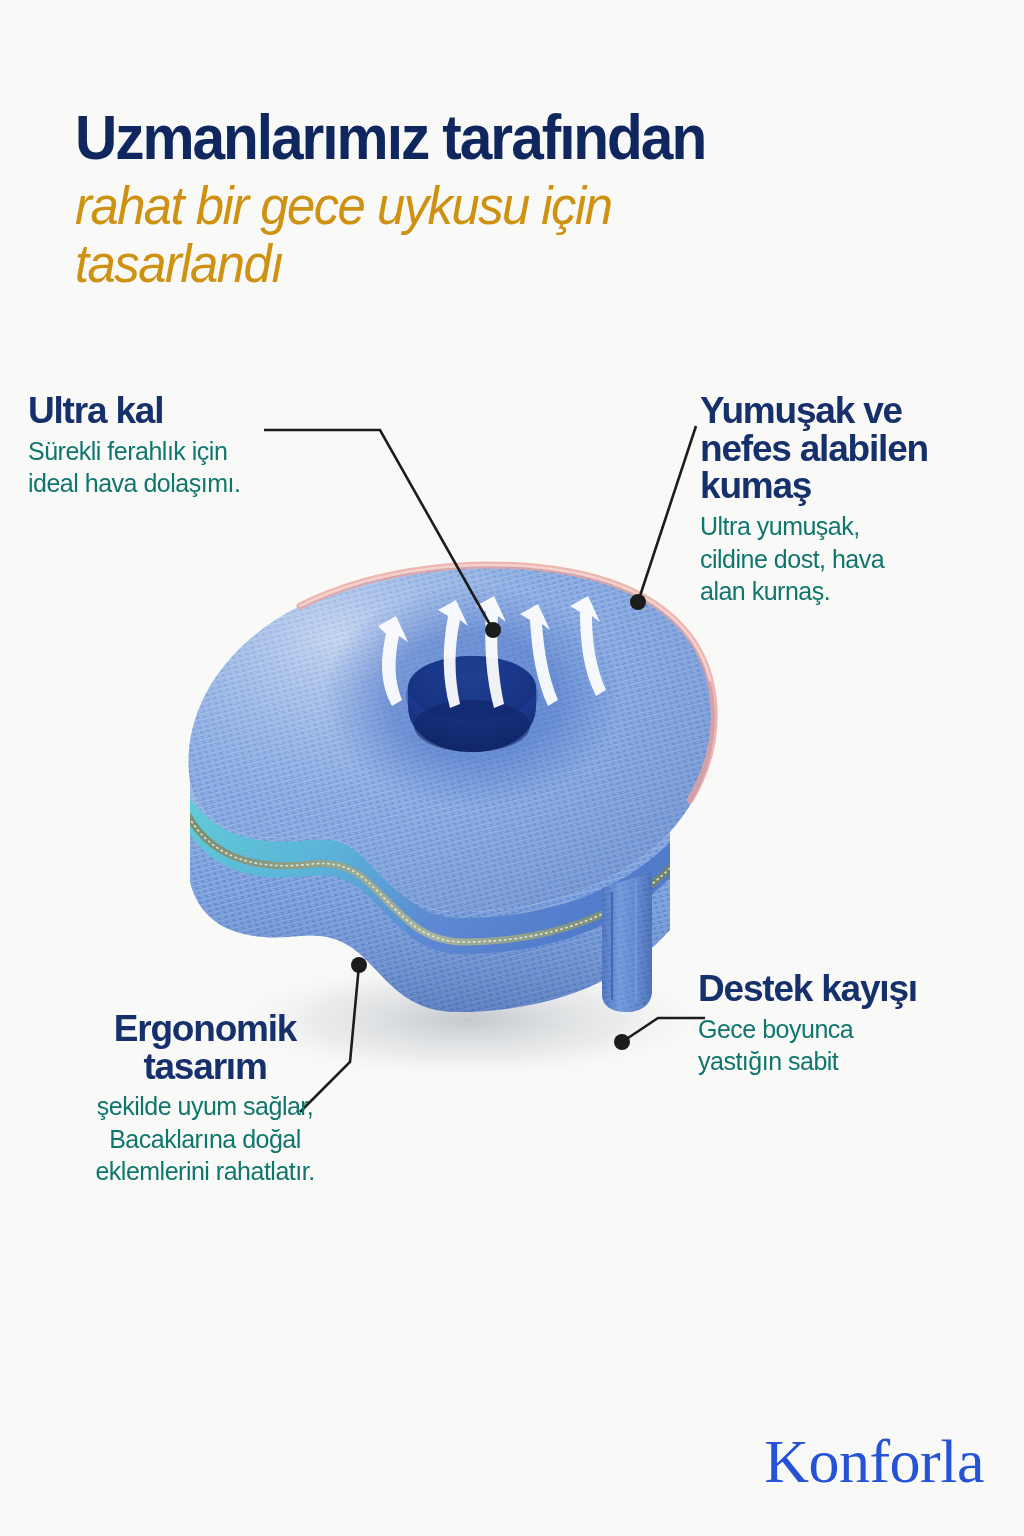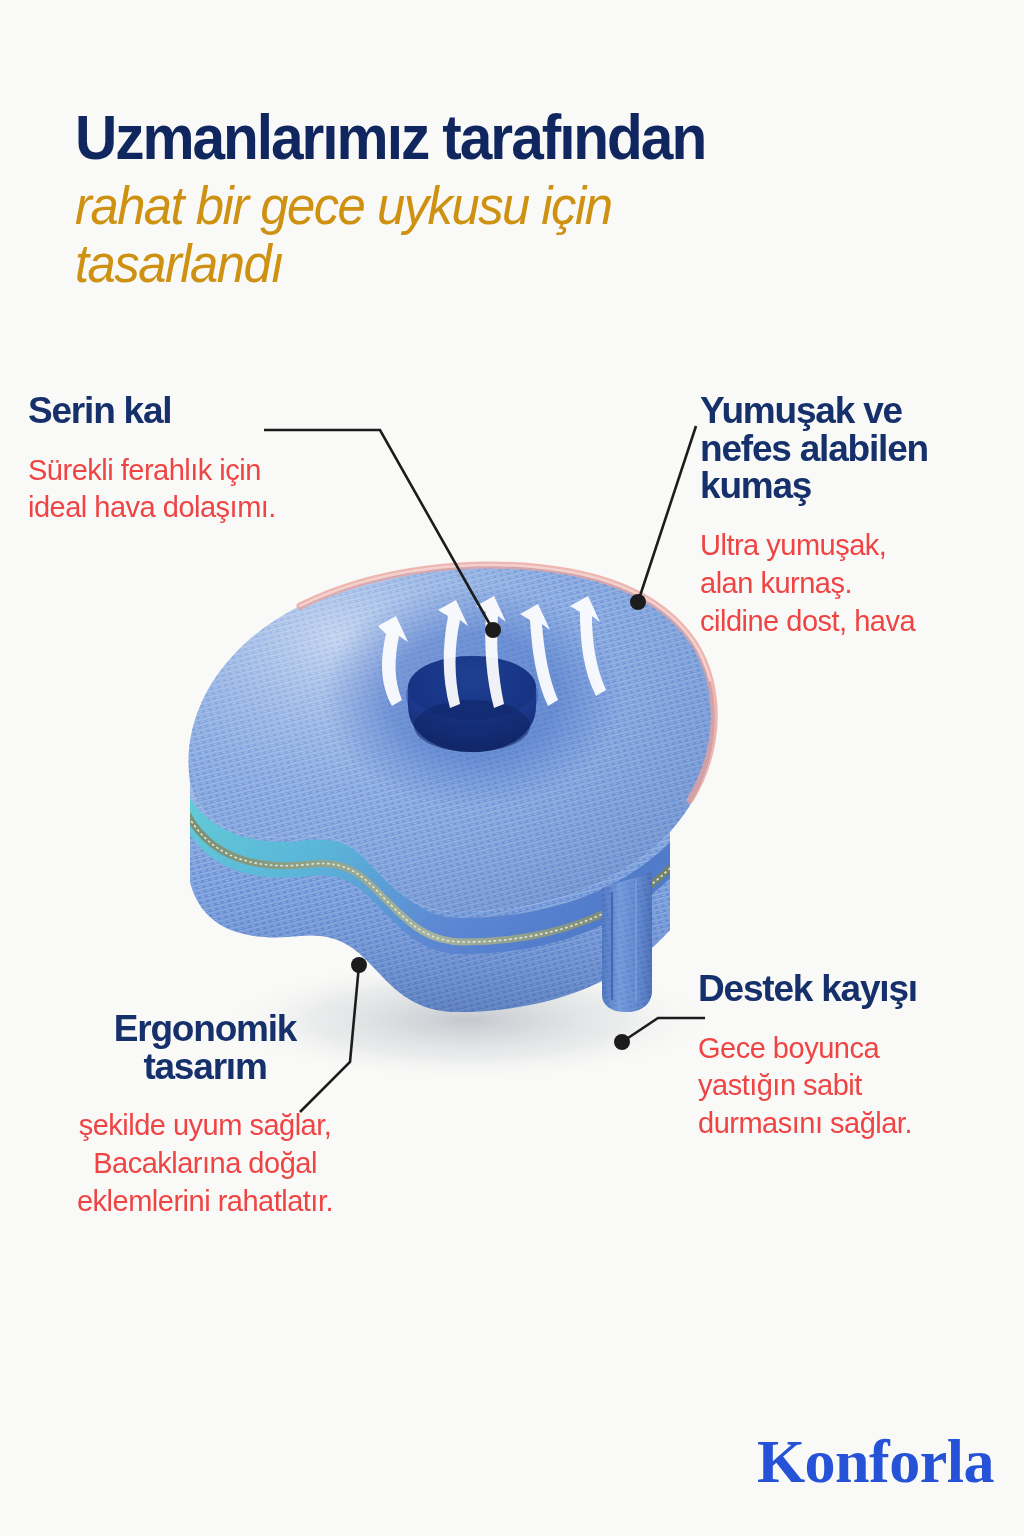--- a/index.html
+++ b/index.html
@@ -40,46 +40,46 @@
   
   .callout { position:absolute; }
   .callout .c-title {
     color:#15306b;
     font-weight:800;
     font-size:37px;
     line-height:1.02;
     letter-spacing:-1.2px;
   }
   .callout .c-body {
-    color:#ef4444;
+    color:#0f766e;
     font-weight:400;
-    font-size:29px;
+    font-size:25px;
     line-height:1.30;
     letter-spacing:-0.5px;
-    margin-top:22px;
+    margin-top:5px;
   }
   .callout .c-body span { display:block; }
 
   #callout-cool   { left:28px;  top:392px; width:330px; }
   #callout-fabric { left:700px; top:392px; width:322px; }
   #callout-ergo   { left:30px;  top:1010px; width:350px;text-align:center; }
   #callout-strap  { left:698px; top:970px;  width:326px; }
 
   
   .leaders { position:absolute; inset:0; pointer-events:none; }
 
   
   .product { position:absolute; left:150px; top:520px; width:620px; height:620px; }
 
   
   .logo {
     position:absolute;
-    right:30px; top:1430px;
+    right:40px; top:1430px;
     font-family:"Liberation Serif", serif;
-    font-weight:700;
+    font-weight:400;
     font-size:62px;
     color:#2552d6;
     letter-spacing:-0.5px;
     line-height:1;
   }
 </style>
 </head>
 <body>
 
 <div class="stage">
@@ -257,56 +257,55 @@
       <circle cx="359" cy="965" r="8" fill="#1c1c1c"></circle>
     </g>
 
     <g>
       <polyline points="705,1018 658,1018 622,1042" fill="none" stroke="#1c1c1c" stroke-width="2.6"></polyline>
       <circle cx="622" cy="1042" r="8" fill="#1c1c1c"></circle>
     </g>
   </svg>
 
   <div class="callout" id="callout-cool">
-    <div class="c-title">Serin kal</div>
+    <div class="c-title">Ultra kal</div>
     <div class="c-body">
       <span>Sürekli ferahlık için</span>
       <span>ideal hava dolaşımı.</span>
     </div>
   </div>
 
   <div class="callout" id="callout-fabric">
     <div class="c-title">
       <span style="display:block">Yumuşak ve</span>
       <span style="display:block">nefes alabilen</span>
       <span style="display:block">kumaş</span>
     </div>
     <div class="c-body">
       <span>Ultra yumuşak,</span>
+      <span>cildine dost, hava</span>
       <span>alan kurnaş.</span>
-      <span>cildine dost, hava</span>
     </div>
   </div>
 
   <div class="callout" id="callout-ergo">
     <div class="c-title">
       <span style="display:block">Ergonomik</span>
       <span style="display:block">tasarım</span>
     </div>
     <div class="c-body">
       <span>şekilde uyum sağlar,</span>
       <span>Bacaklarına doğal</span>
       <span>eklemlerini rahatlatır.</span>
     </div>
   </div>
 
   <div class="callout" id="callout-strap">
     <div class="c-title">Destek kayışı</div>
     <div class="c-body">
       <span>Gece boyunca</span>
       <span>yastığın sabit</span>
-      <span>durmasını sağlar.</span>
     </div>
   </div>
 
   <div class="logo">Konforla</div>
 
 </div>
 
 </body></html>

